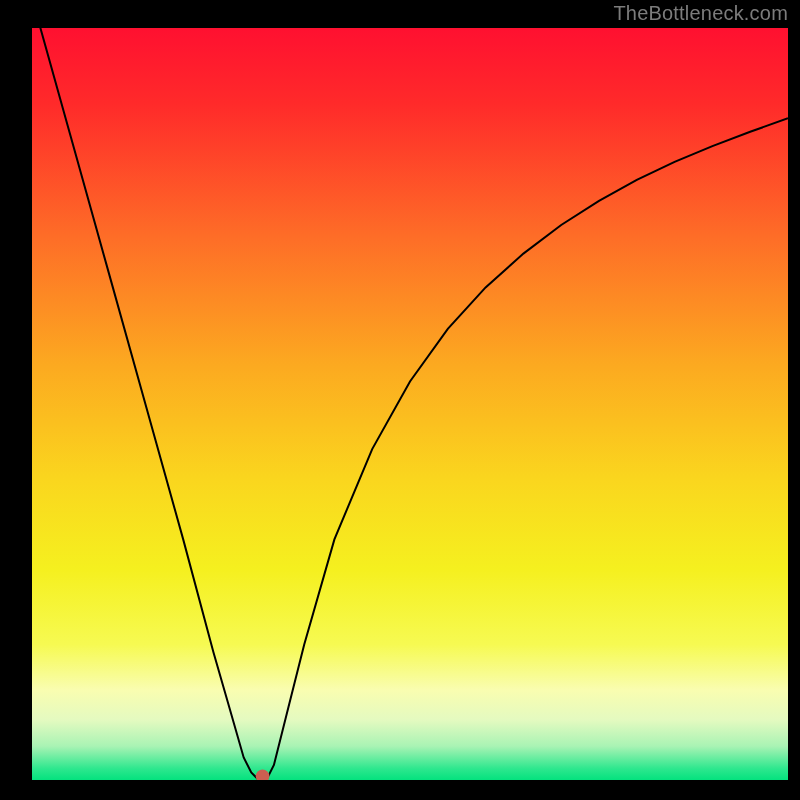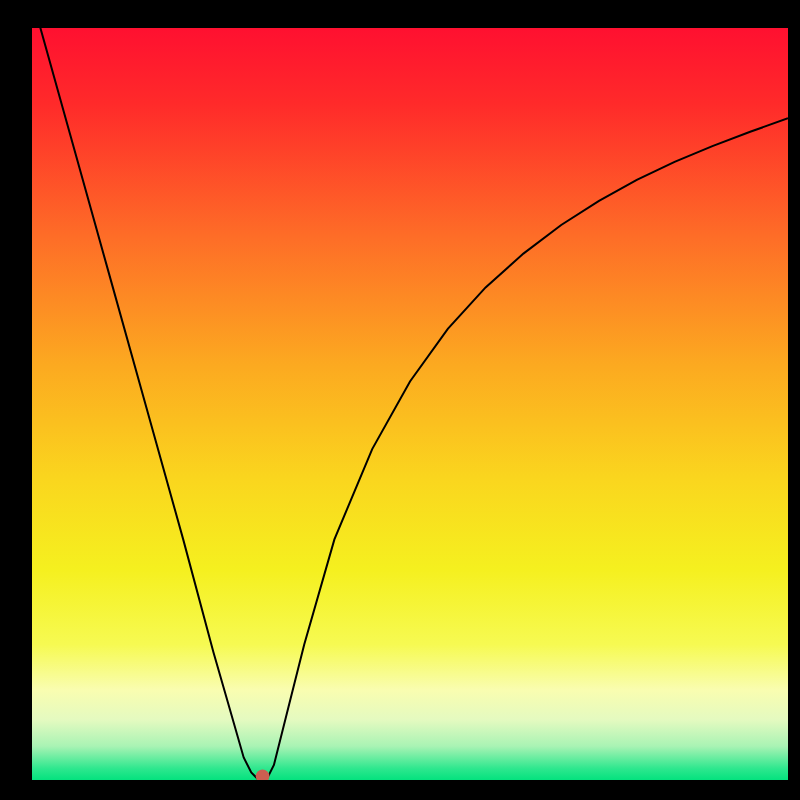--- a/index.html
+++ b/index.html
@@ -51,20 +51,21 @@
     width: 100%;
     height: 100%;
     overflow: visible;
   }
 </style>
 </head>
 <body>
 
 <div class="frame">
 
+  <div class="watermark">TheBottleneck.com</div>
 
   <div class="plot-area">
     <svg class="gradient" viewBox="0 0 100 100" preserveAspectRatio="none">
       <defs>
         <linearGradient id="bg" x1="0" y1="0" x2="0" y2="1">
             <stop offset="0%" stop-color="#ff1030"></stop>
             <stop offset="10%" stop-color="#ff2a2a"></stop>
             <stop offset="28.000000000000004%" stop-color="#fe6e27"></stop>
             <stop offset="45%" stop-color="#fcaa20"></stop>
             <stop offset="60%" stop-color="#fad61e"></stop>

